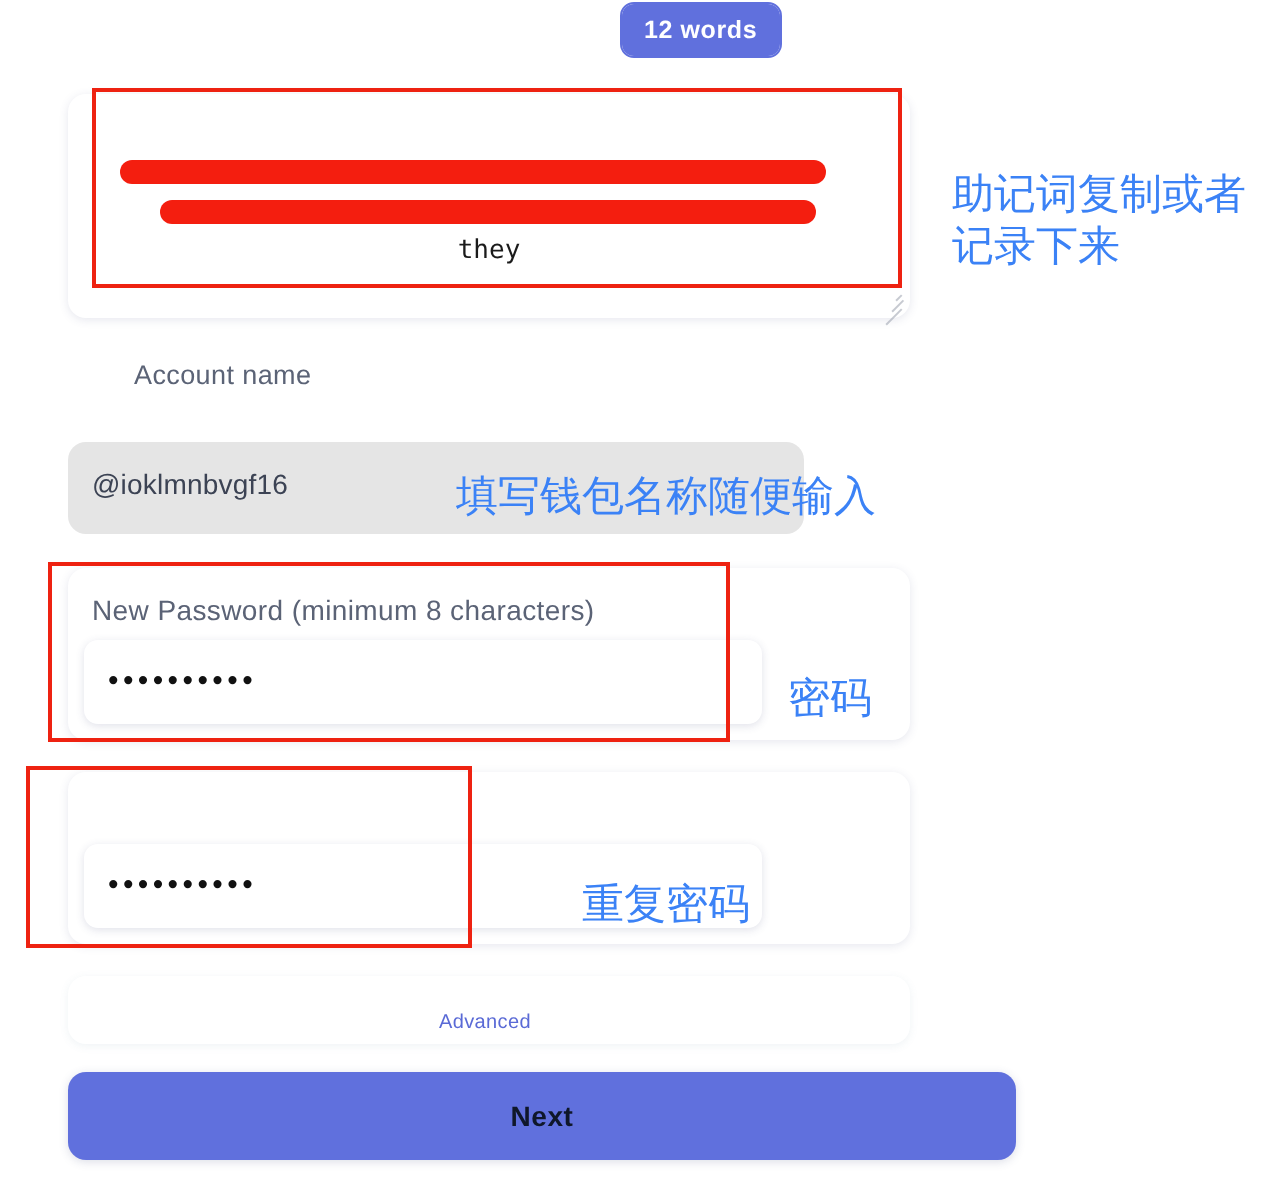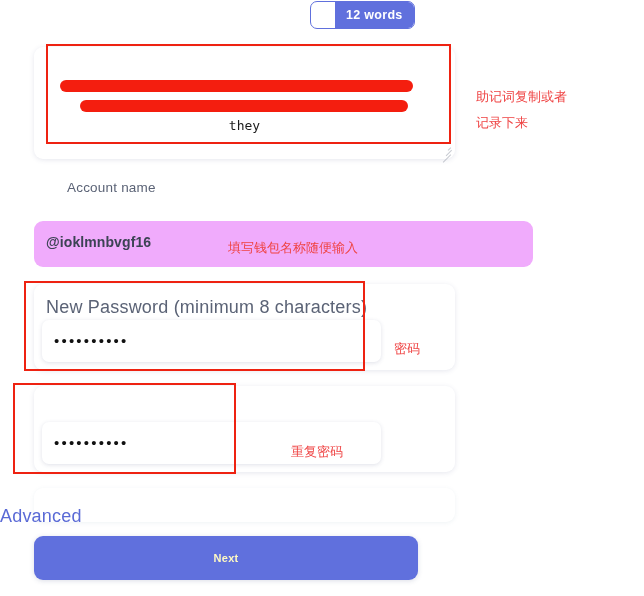--- a/index.html
+++ b/index.html
@@ -36,21 +36,20 @@
   .word-toggle {
     position: absolute;
     left: 310px;
     top: 1px;
     display: flex;
     border: 1px solid #6070dd;
     border-radius: 7px;
     overflow: hidden;
     background: #ffffff;
     height: 26px;
-    padding-left: 24px;
   }
   .word-toggle .seg {
     font-size: 12.5px;
     font-weight: bold;
     line-height: 26px;
     padding: 0 11px;
     white-space: nowrap;
     cursor: pointer;
     letter-spacing: 0.3px;
   }
@@ -123,26 +122,25 @@
     font-size: 13.5px;
     color: #5b6376;
     letter-spacing: 0.2px;
     white-space: nowrap;
   }
   .account-label { left: 34px; top: 180px; margin-left: 33px; }
   .account-input {
     position: absolute;
     left: 34px;
     top: 221px;
-    width: 499px;
+    width: 368px;
     height: 46px;
-    background: #f0abfc;
-    border-radius: 9px;
-    box-sizing: border-box;
-    font-weight: bold;
+    background: #e5e5e5;
+    border-radius: 9px;
+    box-sizing: border-box;
   }
   .account-value {
     position: absolute;
     left: 12px;
     top: 13px;
     font-size: 14px;
     color: #3c4354;
     letter-spacing: 0.1px;
   }
 
@@ -156,21 +154,21 @@
     border-radius: 9px;
     box-shadow: 0 1px 5px rgba(60,70,120,0.13);
     box-sizing: border-box;
   }
   .pw-card.new { top: 284px; }
   .pw-card.confirm { top: 386px; }
   .pw-card .pw-label {
     position: absolute;
     left: 12px;
     top: 13px;
-    font-size: 18px;
+    font-size: 14px;
     color: #5b6376;
     letter-spacing: 0.2px;
     white-space: nowrap;
   }
   .pw-inner {
     position: absolute;
     left: 8px;
     top: 36px;
     width: 339px;
     height: 42px;
@@ -188,37 +186,37 @@
     color: #111111;
     line-height: 22px;
   }
 
   
   .advanced-link {
     position: absolute;
     left: 0;
     top: 506px;
     width: 485px;
-    text-align: left;
-    font-size: 18px;
+    text-align: center;
+    font-size: 10px;
     color: #5a6ad6;
     cursor: pointer;
     letter-spacing: 0.2px;
   }
   .next-button {
     position: absolute;
     left: 34px;
     top: 536px;
-    width: 384px;
+    width: 474px;
     height: 44px;
     background: #6070dd;
     border-radius: 9px;
     border: none;
-    color: #fef9c3;
-    font-size: 11px;
+    color: #0f172a;
+    font-size: 14px;
     font-weight: bold;
     font-family: "Liberation Sans", sans-serif;
     letter-spacing: 0.3px;
     cursor: pointer;
     box-shadow: 0 1px 5px rgba(60,70,120,0.18);
   }
   .ghost-card {
     position: absolute;
     left: 34px;
     top: 488px;
@@ -235,23 +233,23 @@
     border: 2px solid #ee2211;
     box-sizing: border-box;
     pointer-events: none;
   }
   .anno-box.seed    { left: 46px;  top: 44px;  width: 405px; height: 100px; }
   .anno-box.newpw   { left: 24px;  top: 281px; width: 341px; height: 90px; }
   .anno-box.confpw  { left: 13px;  top: 383px; width: 223px; height: 91px; }
 
   .anno-text {
     position: absolute;
-    color: #ef4444;
+    color: #3b82f6;
     font-family: "DejaVu Sans", sans-serif;
-    font-size: 13px;
+    font-size: 21px;
     line-height: 26px;
     white-space: pre;
     pointer-events: none;
   }
   .anno-text.seed-note    { left: 476px; top: 84px;  }
   .anno-text.account-note { left: 228px; top: 235px; }
   .anno-text.newpw-note   { left: 394px; top: 336px; }
   .anno-text.confpw-note  { left: 291px; top: 439px; }
 </style>
 </head>

